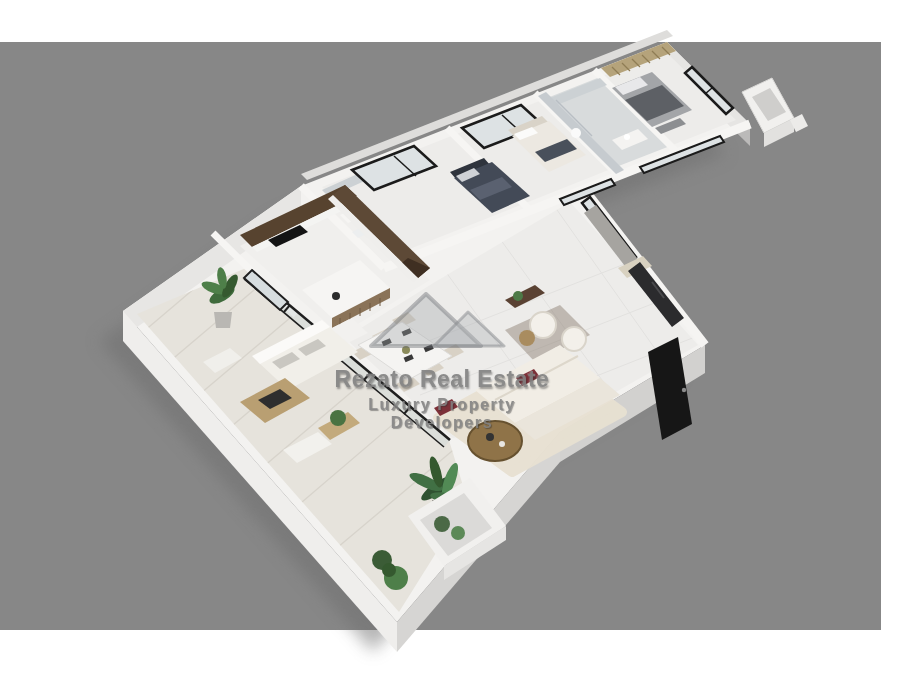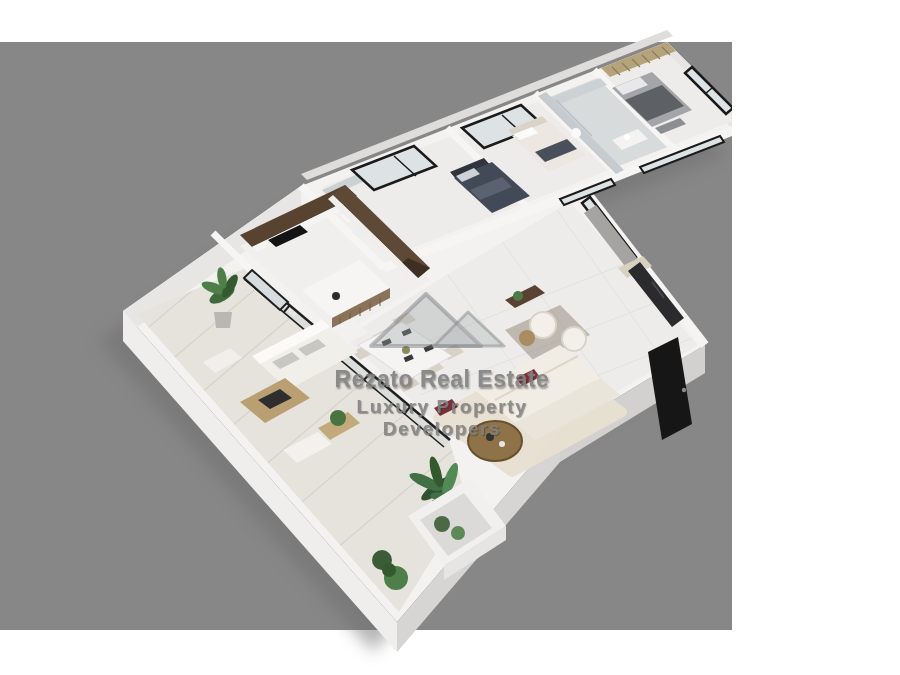--- a/index.html
+++ b/index.html
@@ -1,26 +1,26 @@
 <!DOCTYPE html>
 <html style="--page-bg: #ffffff; --backdrop: #878787; --slab: #f3f2f0; --floor: #edecea; --floor-terrace: #e6e3dc; --marble: #ccd1d4; --wood-dark: #57432f; --wood-mid: #8a7358; --wood-light: #b99f72; --sofa-white: #f1ede5; --accent-red: #7c3038; --bed-dark: #434a57; --bed-gray: #a3a5a8; --frame-black: #1a1a1a; --glass: #dde2e4; --plant-dark: #3b5c36; --plant-mid: #4e7f49; --watermark-gray: #818181;"><head>
 <meta charset="utf-8">
 <style>
   html,body{margin:0;padding:0;background:#fff;}
-  .stage{position:relative;width:732px;height:675px;overflow:hidden;background:var(--page-bg,#fff);
+  .stage{position:relative;width:881px;height:675px;overflow:hidden;background:var(--page-bg,#fff);
          font-family:"Liberation Sans", sans-serif;border-radius:23px;}
   .backdrop{position:absolute;left:0;top:42px;width:900px;height:588px;background:var(--backdrop,#878787);}
   .scene{position:absolute;left:0;top:0;width:900px;height:675px;}
   .watermark{position:absolute;left:0;top:0;width:900px;height:675px;pointer-events:none;}
   .wm-logo{position:absolute;left:356px;top:286px;width:165px;height:66px;opacity:.75;}
   .wm-line1{position:absolute;left:322px;top:366px;width:240px;text-align:center;
             font-size:23px;font-weight:bold;letter-spacing:.5px;color:var(--watermark-gray,#828282);
             text-shadow:1px 2px 2px rgba(45,45,45,.5),-1px -1px 1px rgba(235,235,235,.28);opacity:.9;}
   .wm-line2{position:absolute;left:322px;top:396px;width:240px;text-align:center;
-            font-size:19px;font-weight:bold;letter-spacing:1.6px;color:var(--watermark-gray,#7e7e7e);
+            font-size:16px;font-weight:bold;letter-spacing:1.6px;color:var(--watermark-gray,#7e7e7e);
             text-shadow:1px 1px 1px rgba(45,45,45,.5);opacity:.88;}
 </style>
 </head>
 <body>
 
 <div class="stage">
   <div class="backdrop"></div>
 
   <svg class="scene" viewBox="0 0 900 675">
     <defs>

